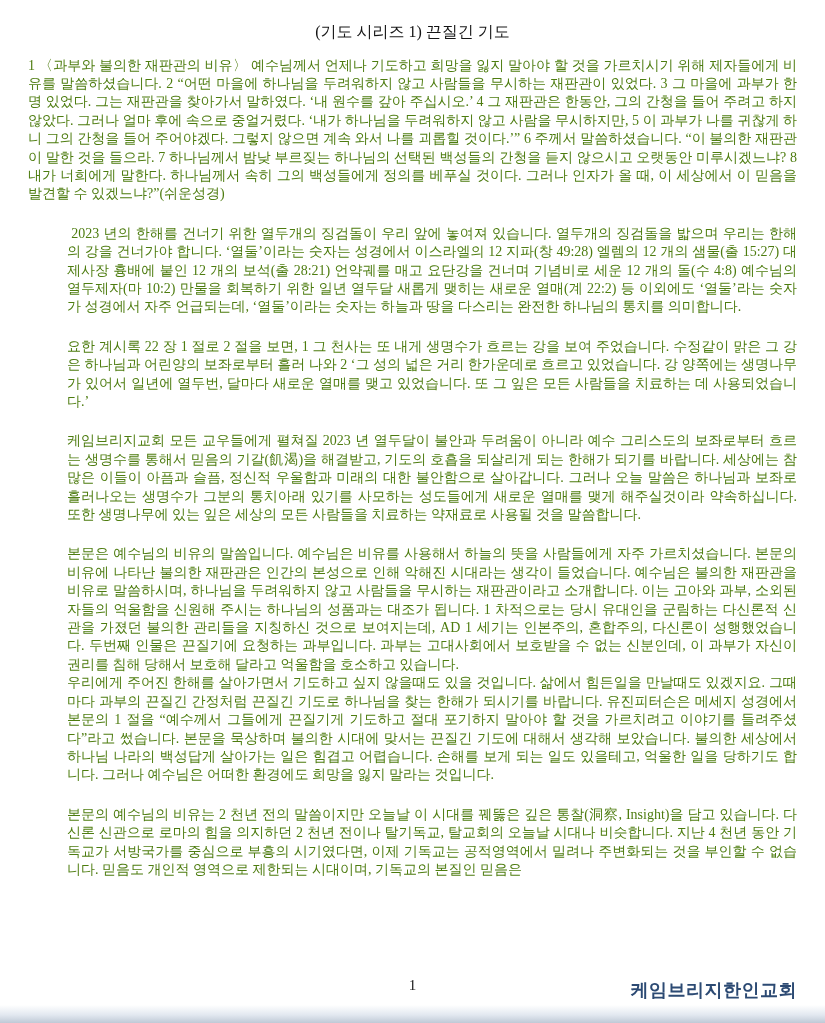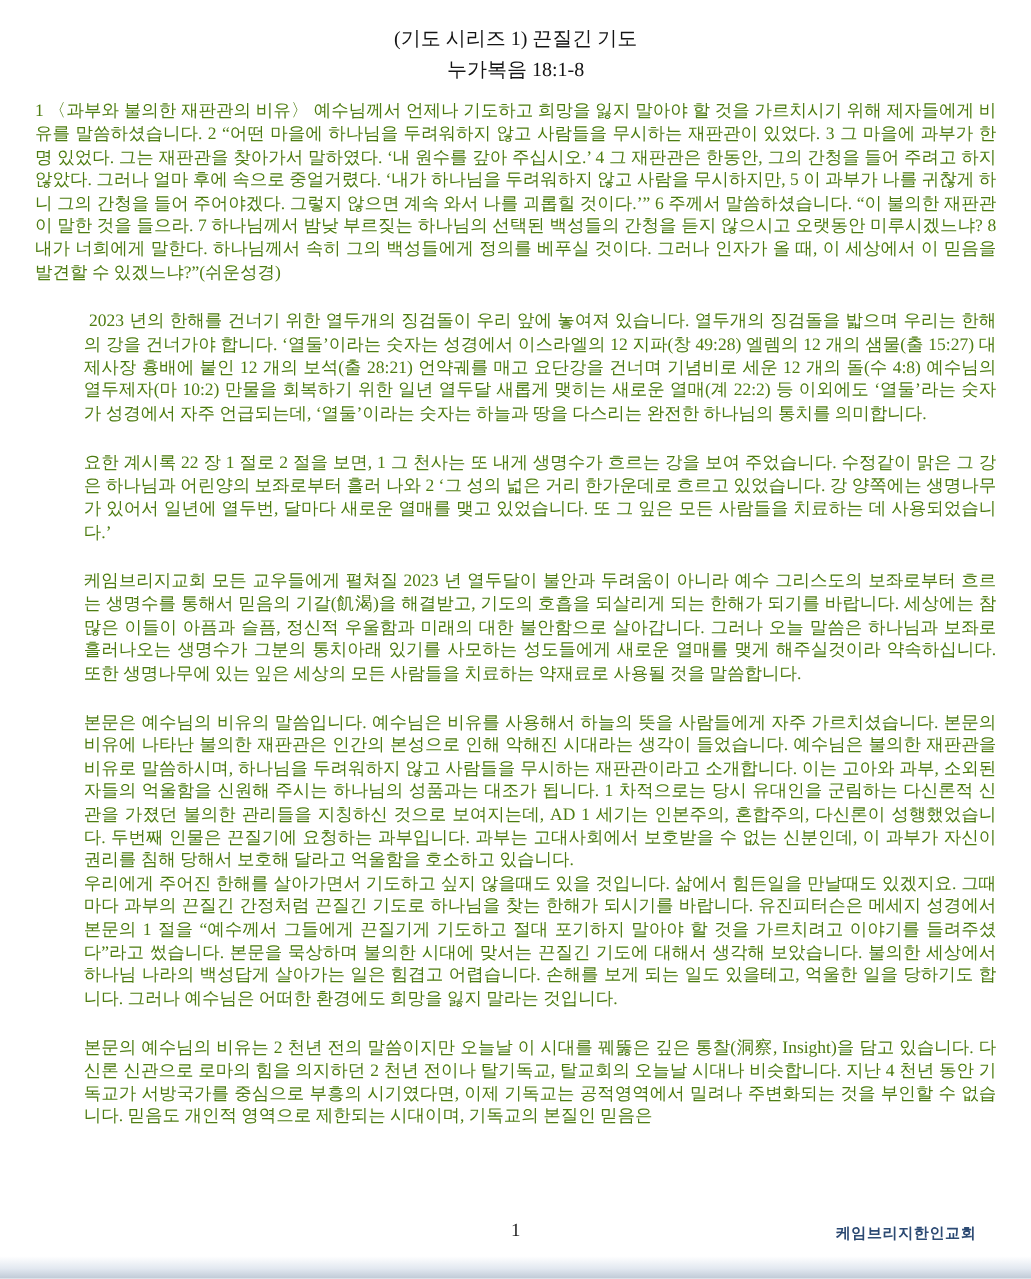--- a/index.html
+++ b/index.html
@@ -61,36 +61,35 @@
     font-size: 15px;
   }
   .page-number {
     position: absolute;
     left: 0; right: 0;
     text-align: center;
     color: #1b1b1b;
   }
   .church-name {
     position: absolute;
-    right: 16px;
+    right: 0;
     top: 1px;
     font-weight: bold;
-    font-size: 12px;
+    font-size: 18px;
     color: #2c4a73;
     letter-spacing: 0.5px;
   }
 </style>
 </head>
 <body>
 
 <div class="page">
 
   <header class="doc-title">
     <div>(기도 시리즈 1) 끈질긴 기도</div>
-    <div>누가복음 18:1-8</div>
   </header>
 
   <main class="doc-body">
     <p class="para">1 〈과부와 불의한 재판관의 비유〉 예수님께서 언제나 기도하고 희망을 잃지 말아야 할 것을 가르치시기 위해 제자들에게 비유를 말씀하셨습니다. 2 “어떤 마을에 하나님을 두려워하지 않고 사람들을 무시하는 재판관이 있었다. 3 그 마을에 과부가 한 명 있었다. 그는 재판관을 찾아가서 말하였다. ‘내 원수를 갚아 주십시오.’ 4 그 재판관은 한동안, 그의 간청을 들어 주려고 하지 않았다. 그러나 얼마 후에 속으로 중얼거렸다. ‘내가 하나님을 두려워하지 않고 사람을 무시하지만, 5 이 과부가 나를 귀찮게 하니 그의 간청을 들어 주어야겠다. 그렇지 않으면 계속 와서 나를 괴롭힐 것이다.’” 6 주께서 말씀하셨습니다. “이 불의한 재판관이 말한 것을 들으라. 7 하나님께서 밤낮 부르짖는 하나님의 선택된 백성들의 간청을 듣지 않으시고 오랫동안 미루시겠느냐? 8 내가 너희에게 말한다. 하나님께서 속히 그의 백성들에게 정의를 베푸실 것이다. 그러나 인자가 올 때, 이 세상에서 이 믿음을 발견할 수 있겠느냐?”(쉬운성경)</p>
     <p class="para"> 2023 년의 한해를 건너기 위한 열두개의 징검돌이 우리 앞에 놓여져 있습니다. 열두개의 징검돌을 밟으며 우리는 한해의 강을 건너가야 합니다. ‘열둘’이라는 숫자는 성경에서 이스라엘의 12 지파(창 49:28) 엘렘의 12 개의 샘물(출 15:27) 대제사장 흉배에 붙인 12 개의 보석(출 28:21) 언약궤를 매고 요단강을 건너며 기념비로 세운 12 개의 돌(수 4:8) 예수님의 열두제자(마 10:2) 만물을 회복하기 위한 일년 열두달 새롭게 맺히는 새로운 열매(계 22:2) 등 이외에도 ‘열둘’라는 숫자가 성경에서 자주 언급되는데, ‘열둘’이라는 숫자는 하늘과 땅을 다스리는 완전한 하나님의 통치를 의미합니다.</p>
     <p class="para">요한 계시록 22 장 1 절로 2 절을 보면, 1 그 천사는 또 내게 생명수가 흐르는 강을 보여 주었습니다. 수정같이 맑은 그 강은 하나님과 어린양의 보좌로부터 흘러 나와 2 ‘그 성의 넓은 거리 한가운데로 흐르고 있었습니다. 강 양쪽에는 생명나무가 있어서 일년에 열두번, 달마다 새로운 열매를 맺고 있었습니다. 또 그 잎은 모든 사람들을 치료하는 데 사용되었습니다.’</p>
     <p class="para">케임브리지교회 모든 교우들에게 펼쳐질 2023 년 열두달이 불안과 두려움이 아니라 예수 그리스도의 보좌로부터 흐르는 생명수를 통해서 믿음의 기갈(飢渴)을 해결받고, 기도의 호흡을 되살리게 되는 한해가 되기를 바랍니다. 세상에는 참 많은 이들이 아픔과 슬픔, 정신적 우울함과 미래의 대한 불안함으로 살아갑니다. 그러나 오늘 말씀은 하나님과 보좌로 흘러나오는 생명수가 그분의 통치아래 있기를 사모하는 성도들에게 새로운 열매를 맺게 해주실것이라 약속하십니다. 또한 생명나무에 있는 잎은 세상의 모든 사람들을 치료하는 약재료로 사용될 것을 말씀합니다.</p>
     <p class="para">본문은 예수님의 비유의 말씀입니다. 예수님은 비유를 사용해서 하늘의 뜻을 사람들에게 자주 가르치셨습니다. 본문의 비유에 나타난 불의한 재판관은 인간의 본성으로 인해 악해진 시대라는 생각이 들었습니다. 예수님은 불의한 재판관을 비유로 말씀하시며, 하나님을 두려워하지 않고 사람들을 무시하는 재판관이라고 소개합니다. 이는 고아와 과부, 소외된 자들의 억울함을 신원해 주시는 하나님의 성품과는 대조가 됩니다. 1 차적으로는 당시 유대인을 군림하는 다신론적 신관을 가졌던 불의한 관리들을 지칭하신 것으로 보여지는데, AD 1 세기는 인본주의, 혼합주의, 다신론이 성행했었습니다. 두번째 인물은 끈질기에 요청하는 과부입니다. 과부는 고대사회에서 보호받을 수 없는 신분인데, 이 과부가 자신이 권리를 침해 당해서 보호해 달라고 억울함을 호소하고 있습니다.</p>
     <p class="para no-gap">우리에게 주어진 한해를 살아가면서 기도하고 싶지 않을때도 있을 것입니다. 삶에서 힘든일을 만날때도 있겠지요. 그때마다 과부의 끈질긴 간정처럼 끈질긴 기도로 하나님을 찾는 한해가 되시기를 바랍니다. 유진피터슨은 메세지 성경에서 본문의 1 절을 “예수께서 그들에게 끈질기게 기도하고 절대 포기하지 말아야 할 것을 가르치려고 이야기를 들려주셨다”라고 썼습니다. 본문을 묵상하며 불의한 시대에 맞서는 끈질긴 기도에 대해서 생각해 보았습니다. 불의한 세상에서 하나님 나라의 백성답게 살아가는 일은 힘겹고 어렵습니다. 손해를 보게 되는 일도 있을테고, 억울한 일을 당하기도 합니다. 그러나 예수님은 어떠한 환경에도 희망을 잃지 말라는 것입니다.</p>
     <p class="para">본문의 예수님의 비유는 2 천년 전의 말씀이지만 오늘날 이 시대를 꿰뚫은 깊은 통찰(洞察, Insight)을 담고 있습니다. 다신론 신관으로 로마의 힘을 의지하던 2 천년 전이나 탈기독교, 탈교회의 오늘날 시대나 비슷합니다. 지난 4 천년 동안 기독교가 서방국가를 중심으로 부흥의 시기였다면, 이제 기독교는 공적영역에서 밀려나 주변화되는 것을 부인할 수 없습니다. 믿음도 개인적 영역으로 제한되는 시대이며, 기독교의 본질인 믿음은</p>

